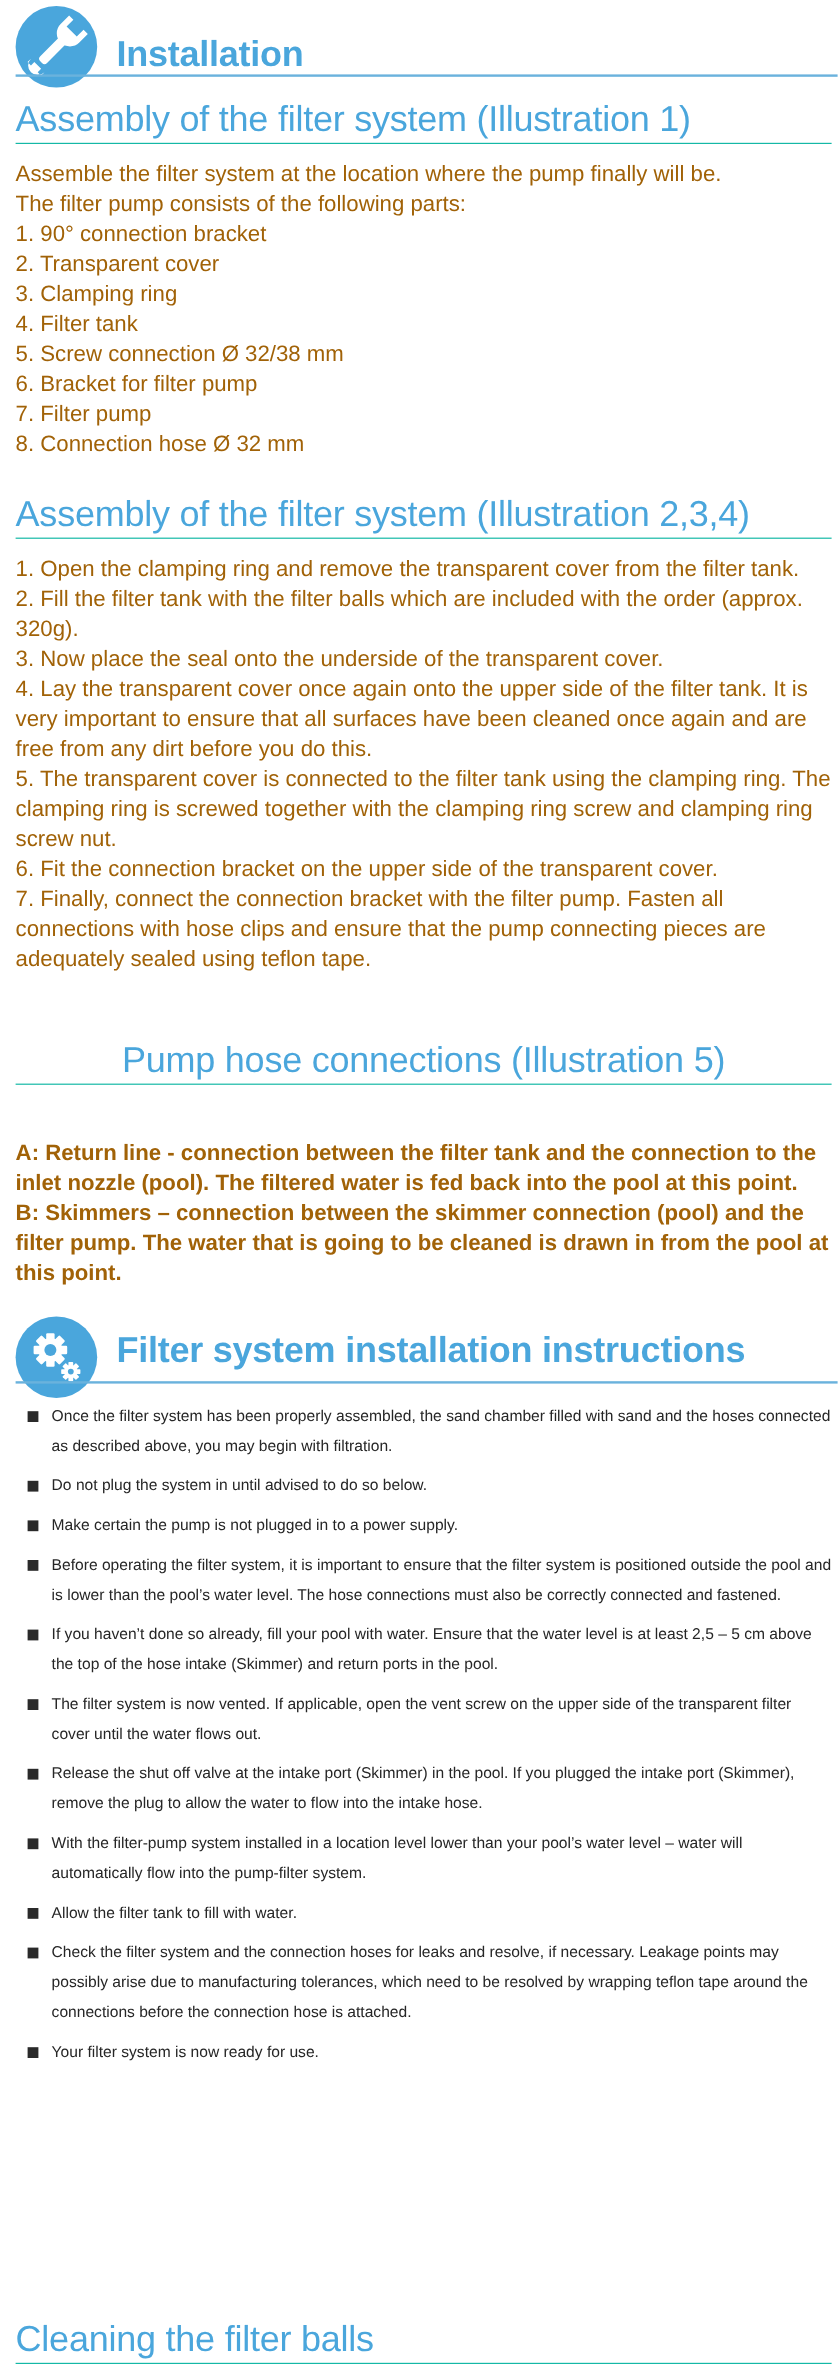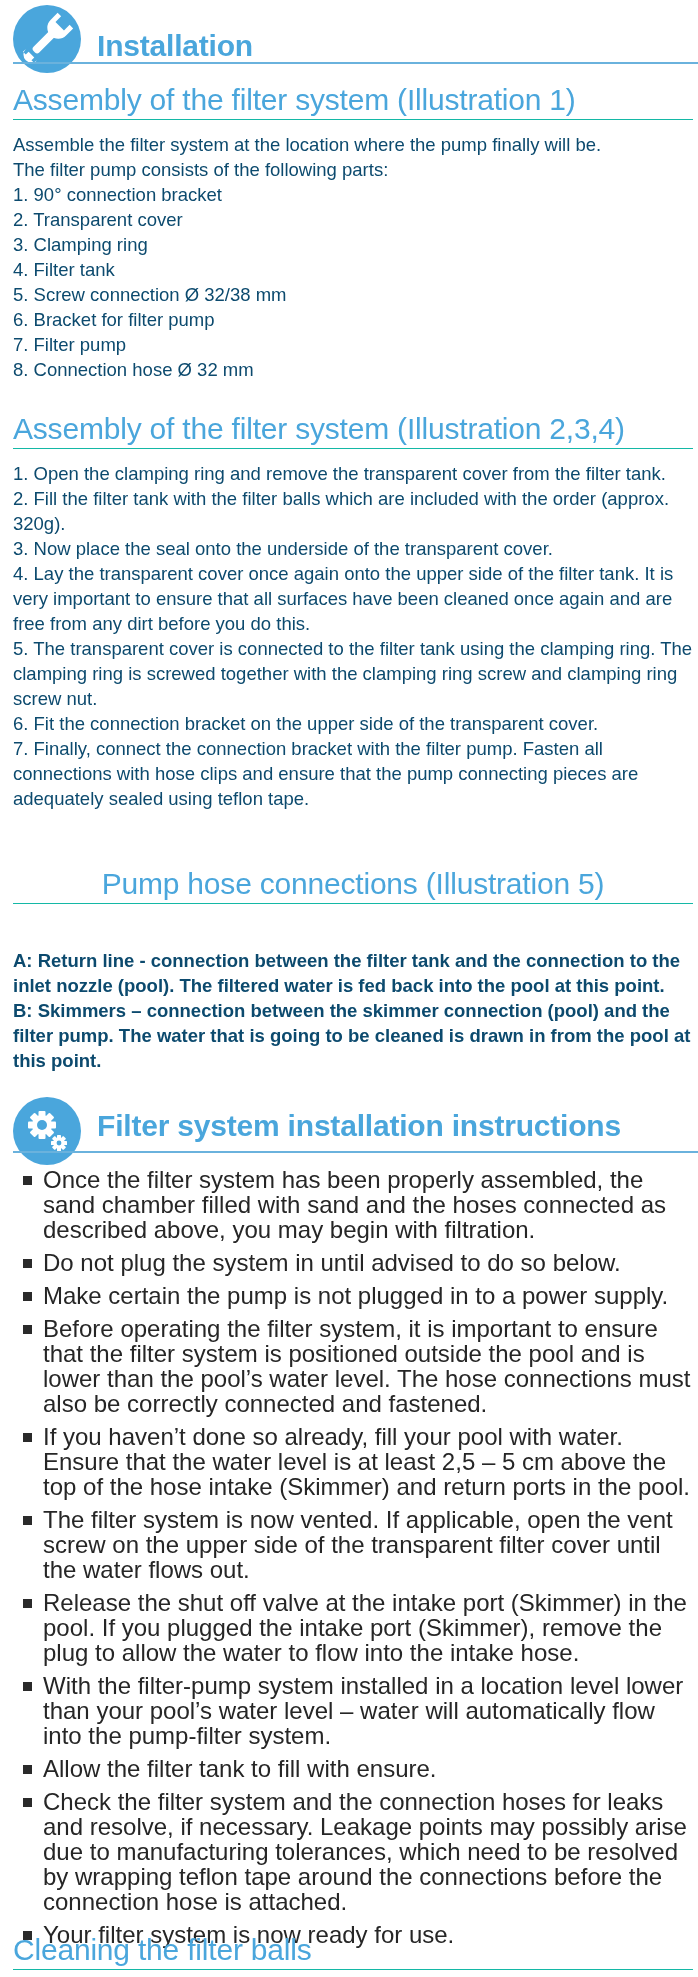--- a/index.html
+++ b/index.html
@@ -60,37 +60,37 @@
       padding-bottom: 1px;
     }
 
     
     .para {
       position: absolute;
       left: 13px;
       width: 680px;
       font-size: 18.5px;
       line-height: 25px;
-      color: #0c4a6e;
+      color: #a16207;
     }
     .para div { white-space: normal; }
 
     
     .bullets {
       position: absolute;
       left: 13px;
       width: 680px;
       margin: 0;
       padding: 0;
       list-style: none;
     }
     .bullets li {
       position: relative;
       padding-left: 30px;
-      font-size: 24px;
+      font-size: 13px;
       line-height: 25px;
       color: #262626;
       margin-bottom: 8px;
     }
     .bullets li .sq {
       position: absolute;
       left: 10px;
       top: 9px;
       width: 9px;
       height: 9px;
@@ -180,20 +180,20 @@
 
   <ul class="bullets" style="top:1167px;">
     <li><span class="sq"></span><span>Once the filter system has been properly assembled, the sand chamber filled with sand and the hoses connected as described above, you may begin with filtration.</span></li>
     <li><span class="sq"></span><span>Do not plug the system in until advised to do so below.</span></li>
     <li><span class="sq"></span><span>Make certain the pump is not plugged in to a power supply.</span></li>
     <li><span class="sq"></span><span>Before operating the filter system, it is important to ensure that the filter system is positioned outside the pool and is lower than the pool’s water level. The hose connections must also be correctly connected and fastened.</span></li>
     <li><span class="sq"></span><span>If you haven’t done so already, fill your pool with water. Ensure that the water level is at least 2,5 – 5 cm above the top of the hose intake (Skimmer) and return ports in the pool.</span></li>
     <li><span class="sq"></span><span>The filter system is now vented. If applicable, open the vent screw on the upper side of the transparent filter cover until the water flows out.</span></li>
     <li><span class="sq"></span><span>Release the shut off valve at the intake port (Skimmer) in the pool. If you plugged the intake port (Skimmer), remove the plug to allow the water to flow into the intake hose.</span></li>
     <li><span class="sq"></span><span>With the filter-pump system installed in a location level lower than your pool’s water level – water will automatically flow into the pump-filter system.</span></li>
-    <li><span class="sq"></span><span>Allow the filter tank to fill with ensure.</span></li>
+    <li><span class="sq"></span><span>Allow the filter tank to fill with water.</span></li>
     <li><span class="sq"></span><span>Check the filter system and the connection hoses for leaks and resolve, if necessary. Leakage points may possibly arise due to manufacturing tolerances, which need to be resolved by wrapping teflon tape around the connections before the connection hose is attached.</span></li>
     <li><span class="sq"></span><span>Your filter system is now ready for use.</span></li>
   </ul>
 
   <div class="subheading" style="top:1932px;">Cleaning the filter balls</div>
 
 </div>
 
 </body></html>

